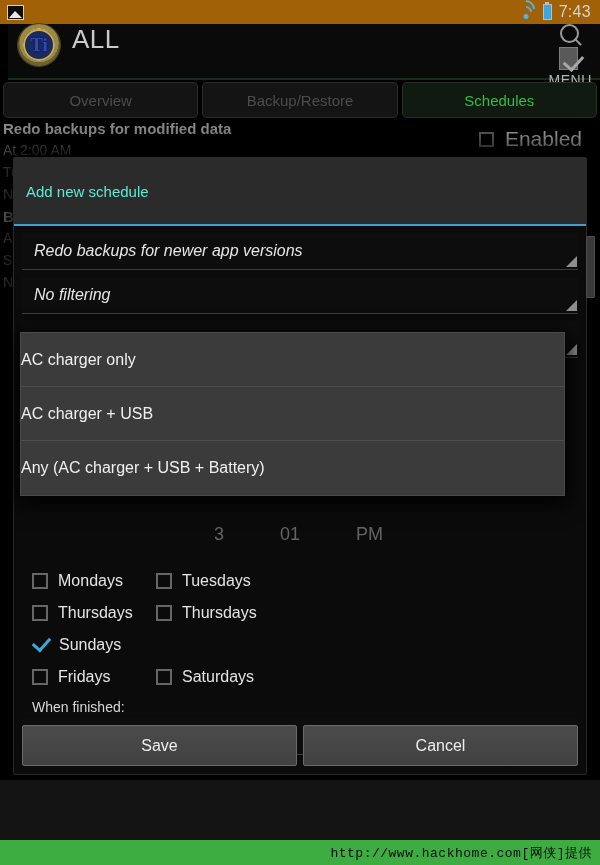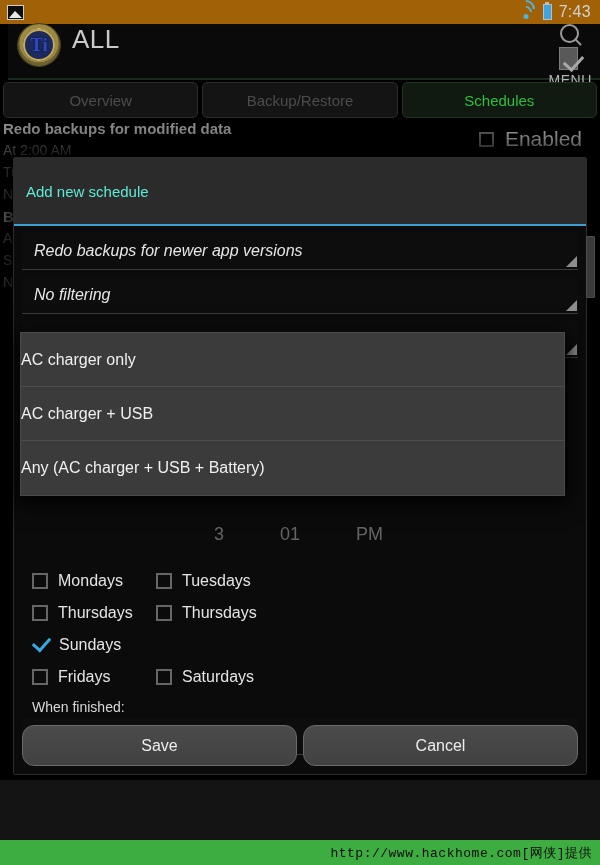--- a/index.html
+++ b/index.html
@@ -172,21 +172,21 @@
   }
   .day-label { color: #e4e4e4; font-size: 16px; white-space: nowrap; }
 
   .when-finished { color: #d8d8d8; font-size: 14px; padding: 6px 0 3px 18px; }
 
   .dlg-buttons {
     position: absolute; left: 8px; right: 8px; bottom: 8px; display: flex; gap: 6px;
   }
   .dlg-btn {
     flex: 1; height: 41px; display: flex; align-items: center; justify-content: center;
-    background: linear-gradient(#4b4b4b, #414141); border: 1px solid #6a6a6a; border-radius: 12px;
+    background: linear-gradient(#4b4b4b, #414141); border: 1px solid #6a6a6a; border-radius: 2px;
     color: #ededed; font-size: 16px;
   }
 
   
   .popup {
     position: absolute; left: 20px; top: 332px; width: 545px;
     background: #3b3b3b; border: 1px solid #4a4a4a;
     box-shadow: 0 5px 18px 4px rgba(0,0,0,.85);
     z-index: 40;
   }

